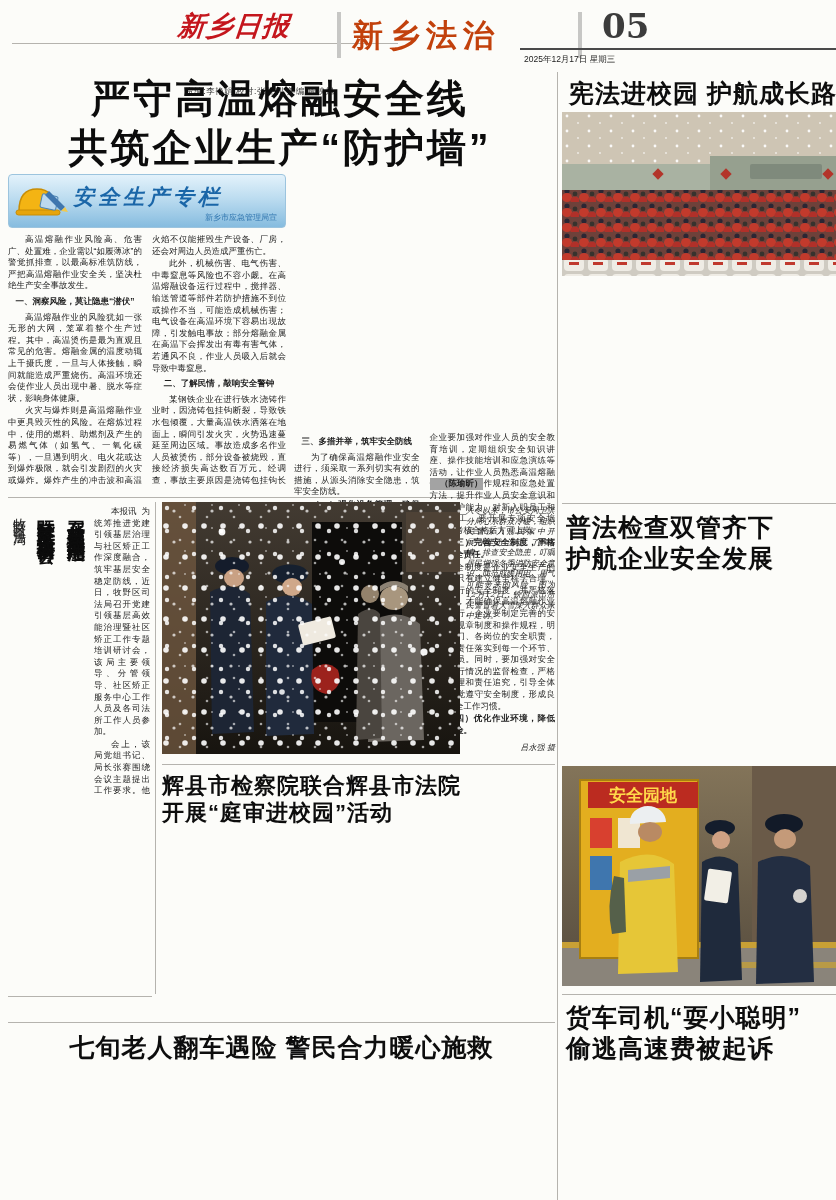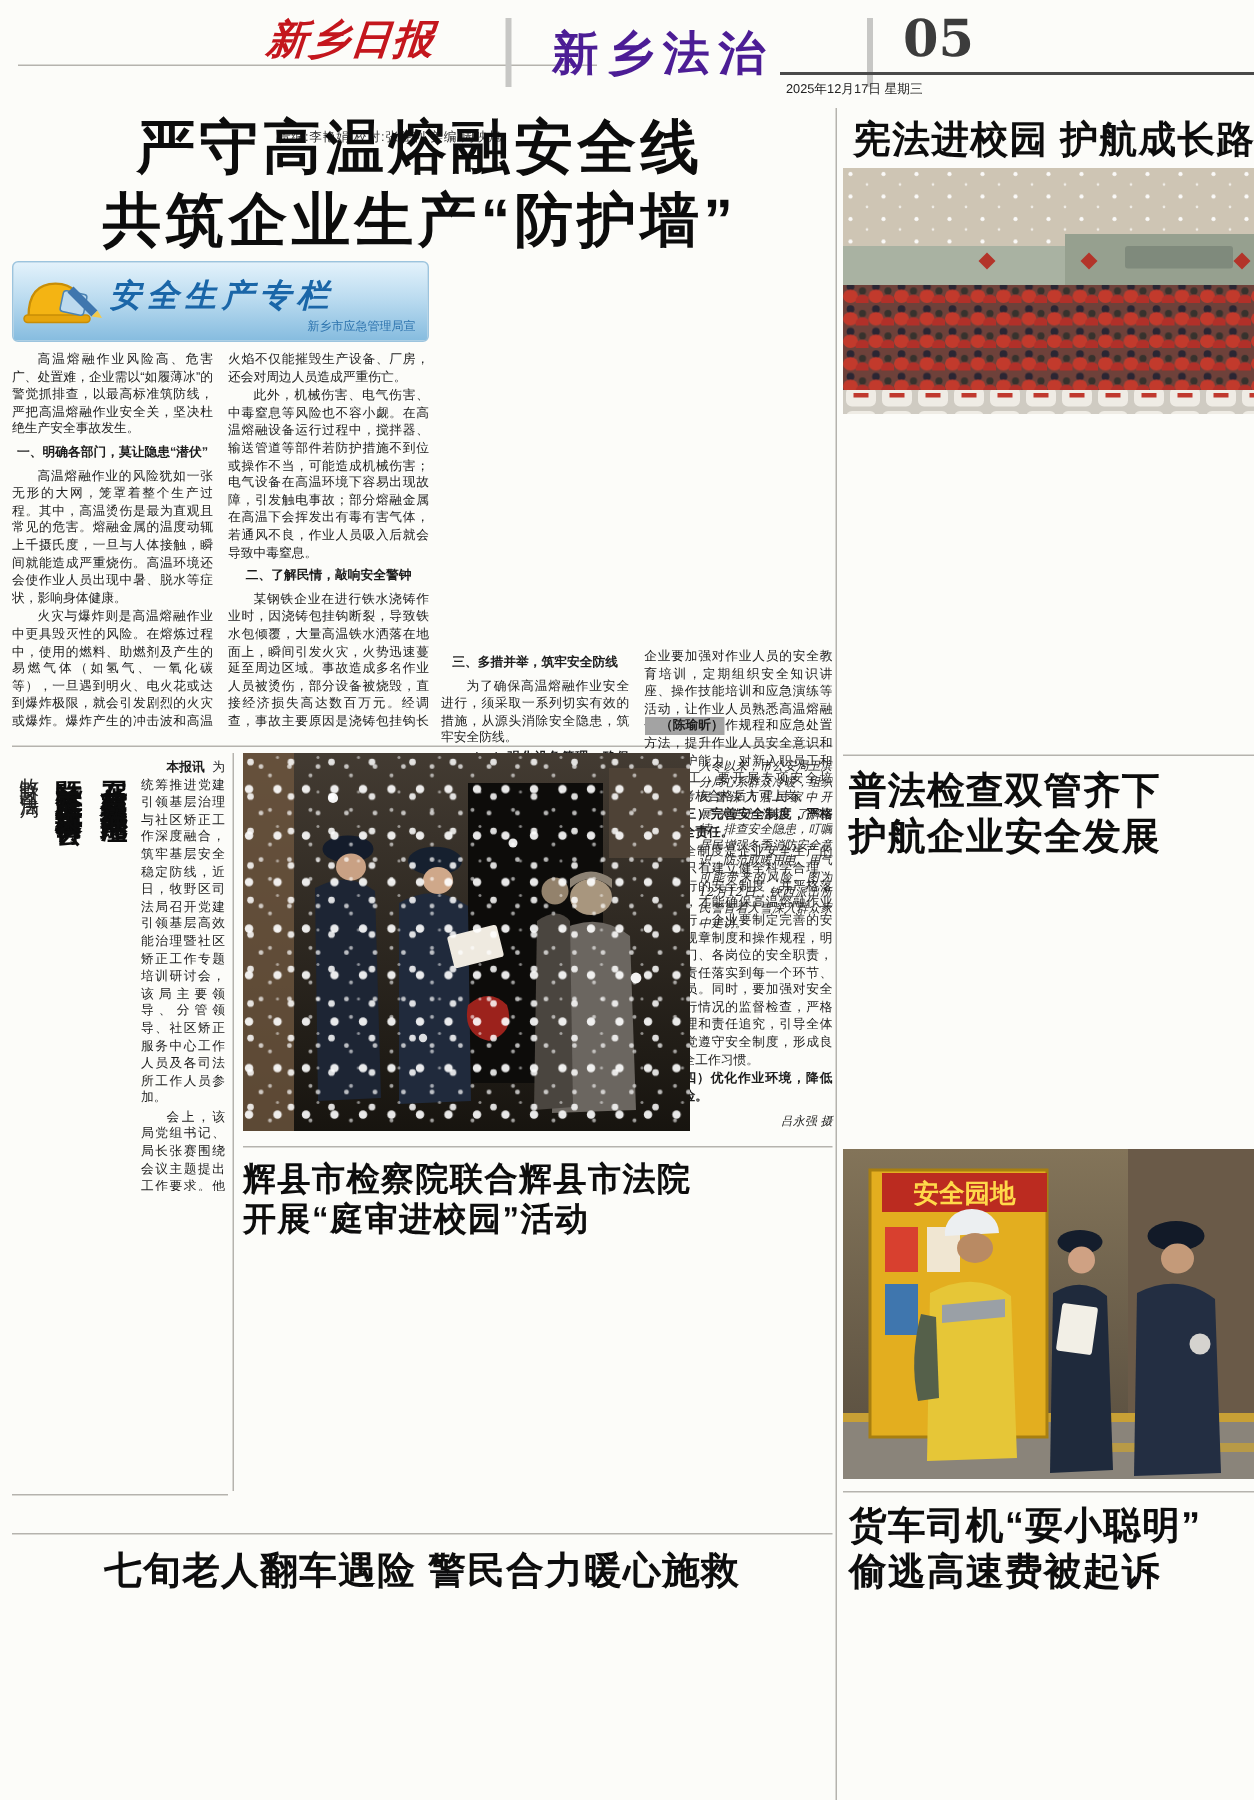--- a/index.html
+++ b/index.html
@@ -7,38 +7,38 @@
         overflow:hidden;font-family:"Liberation Sans",sans-serif;color:#1c1c1c;}
   .abs{position:absolute;}
   .rule{position:absolute;background:#b5b3ae;}
   .rule.dark{background:#4a4a4a;}
   .vbar{position:absolute;width:4px;background:#c7c7c5;}
 
   
   .masthead{font-family:"DejaVu Serif",serif;font-weight:bold;font-style:italic;
             font-size:27px;color:#c4161d;letter-spacing:1px;transform:skewX(-5deg);}
   .editors{font-size:8.5px;color:#333;letter-spacing:.5px;margin-top:36px;}
-  .section-title{font-size:31px;font-weight:bold;letter-spacing:6px;color:#4c1d95;margin-left:16px;}
+  .section-title{font-size:31px;font-weight:bold;letter-spacing:6px;color:#c2410c;}
   .pageno{font-family:"DejaVu Serif",serif;font-size:34px;font-weight:bold;color:#3c3c3c;}
   .dateline{font-size:8.5px;color:#222;}
 
   
   .hl-main{font-weight:bold;text-align:center;font-size:39px;line-height:49px;
            letter-spacing:3px;color:#0c0c0c;}
   .hl-lg{font-weight:bold;font-size:25px;line-height:31px;letter-spacing:1px;color:#0d0d0d;}
   .hl-md{font-weight:bold;font-size:22px;line-height:27px;letter-spacing:1px;color:#0d0d0d;}
   .hl-center{text-align:center;}
 
   
   .body-txt{font-size:8.5px;line-height:11.6px;text-align:justify;overflow:hidden;position:relative;}
   .cols2{column-count:2;column-gap:10px;}
   .para{margin:0 0 1px;text-indent:2em;}
   .t-h{font-weight:bold;text-indent:0;text-align:center;margin:4px 0;}
   .t-sub{font-weight:bold;}
-  .lead-tag{font-weight:bold;margin-right:5px;}
+  .lead-tag{font-weight:normal;margin-right:5px;}
   .byline{position:absolute;right:3px;bottom:1px;background:#a3a3a3;padding-left:10px;
           font-size:8.5px;font-weight:bold;}
 
   
   .vwrap{display:flex;flex-direction:row;align-items:flex-start;gap:6px;}
   .vtext{writing-mode:vertical-rl;text-orientation:upright;}
   .v-kicker{font-size:13px;letter-spacing:3px;color:#222;padding-top:2px;}
   .v-big{font-size:18px;font-weight:bold;letter-spacing:2px;color:#0c0c0c;}
 
   
@@ -90,21 +90,21 @@
       <rect x="26" y="14" width="16" height="14" rx="2" fill="#bcd9ee" stroke="#4c84b4" transform="rotate(12 34 21)"></rect>
       <path d="M34 10 L50 26 L46 30 L30 14 Z" fill="#3f76ae"></path>
       <path d="M50 26 L53 31 L46 30 Z" fill="#f2c94c"></path>
     </svg>
     <div class="banner-title">安全生产专栏</div>
     <div class="banner-sub">新乡市应急管理局宣</div>
   </div>
 
   <div class="abs body-txt cols2" style="left:8px;top:234px;width:278px;height:258px">
       <p class="para t-p">高温熔融作业风险高、危害广、处置难，企业需以“如履薄冰”的警觉抓排查，以最高标准筑防线，严把高温熔融作业安全关，坚决杜绝生产安全事故发生。</p>
-      <p class="para t-h">一、明确各部门，莫让隐患“潜伏”</p>
+      <p class="para t-h">一、洞察风险，莫让隐患“潜伏”</p>
       <p class="para t-p">高温熔融作业的风险犹如一张无形的大网，笼罩着整个生产过程。其中，高温烫伤是最为直观且常见的危害。熔融金属的温度动辄上千摄氏度，一旦与人体接触，瞬间就能造成严重烧伤。高温环境还会使作业人员出现中暑、脱水等症状，影响身体健康。</p>
       <p class="para t-p">火灾与爆炸则是高温熔融作业中更具毁灭性的风险。在熔炼过程中，使用的燃料、助燃剂及产生的易燃气体（如氢气、一氧化碳等），一旦遇到明火、电火花或达到爆炸极限，就会引发剧烈的火灾或爆炸。爆炸产生的冲击波和高温火焰不仅能摧毁生产设备、厂房，还会对周边人员造成严重伤亡。</p>
       <p class="para t-p">此外，机械伤害、电气伤害、中毒窒息等风险也不容小觑。在高温熔融设备运行过程中，搅拌器、输送管道等部件若防护措施不到位或操作不当，可能造成机械伤害；电气设备在高温环境下容易出现故障，引发触电事故；部分熔融金属在高温下会挥发出有毒有害气体，若通风不良，作业人员吸入后就会导致中毒窒息。</p>
       <p class="para t-h">二、了解民情，敲响安全警钟</p>
       <p class="para t-p">某钢铁企业在进行铁水浇铸作业时，因浇铸包挂钩断裂，导致铁水包倾覆，大量高温铁水洒落在地面上，瞬间引发火灾，火势迅速蔓延至周边区域。事故造成多名作业人员被烫伤，部分设备被烧毁，直接经济损失高达数百万元。经调查，事故主要原因是浇铸包挂钩长期使用未及时进行检修更换，导致强度下降，最终在作业过程中断裂。</p>
     </div>
   <div class="abs body-txt cols2" style="left:294px;top:174px;width:261px;height:318px">
   <p class="para t-h">三、多措并举，筑牢安全防线</p>
       <p class="para t-p">为了确保高温熔融作业安全进行，须采取一系列切实有效的措施，从源头消除安全隐患，筑牢安全防线。</p>
       <p class="para t-sub">（一）强化设备管理，确保设备安全运行。</p>

